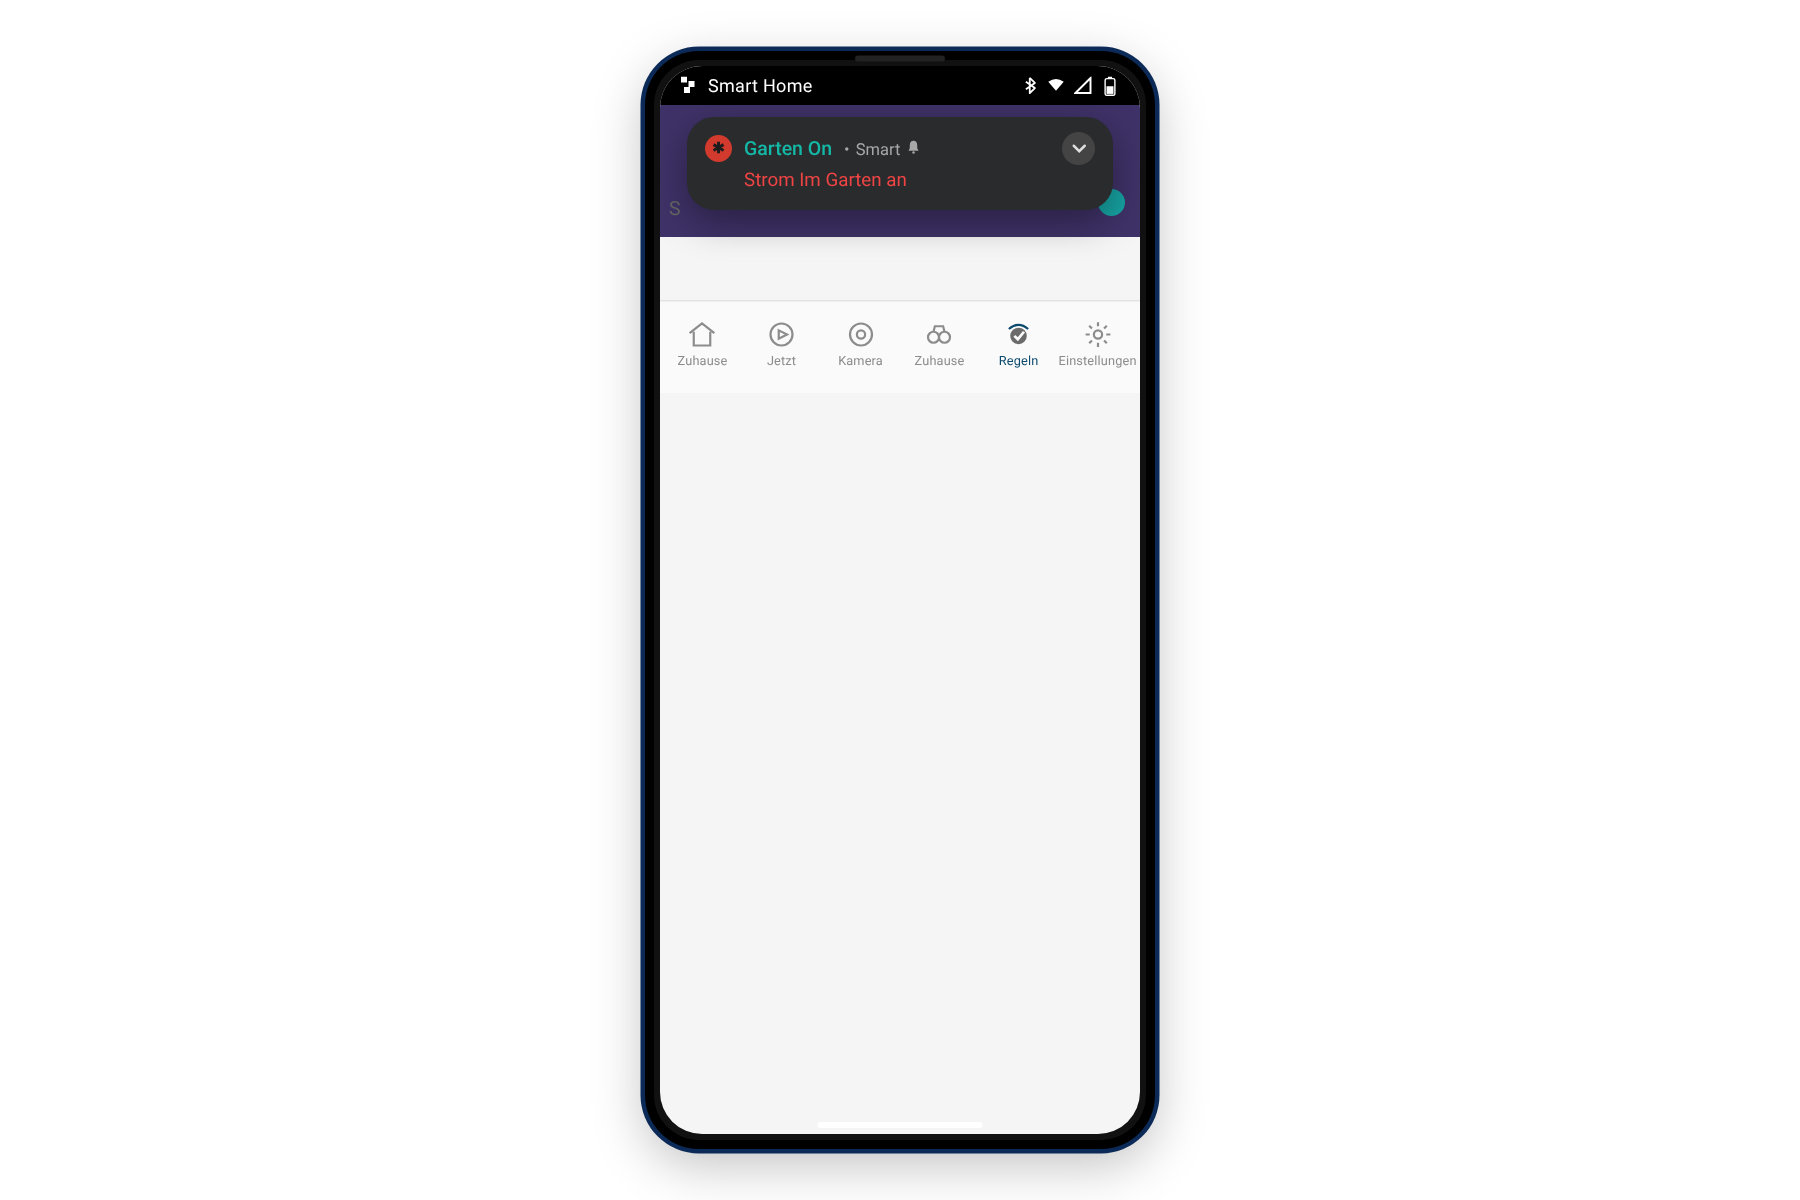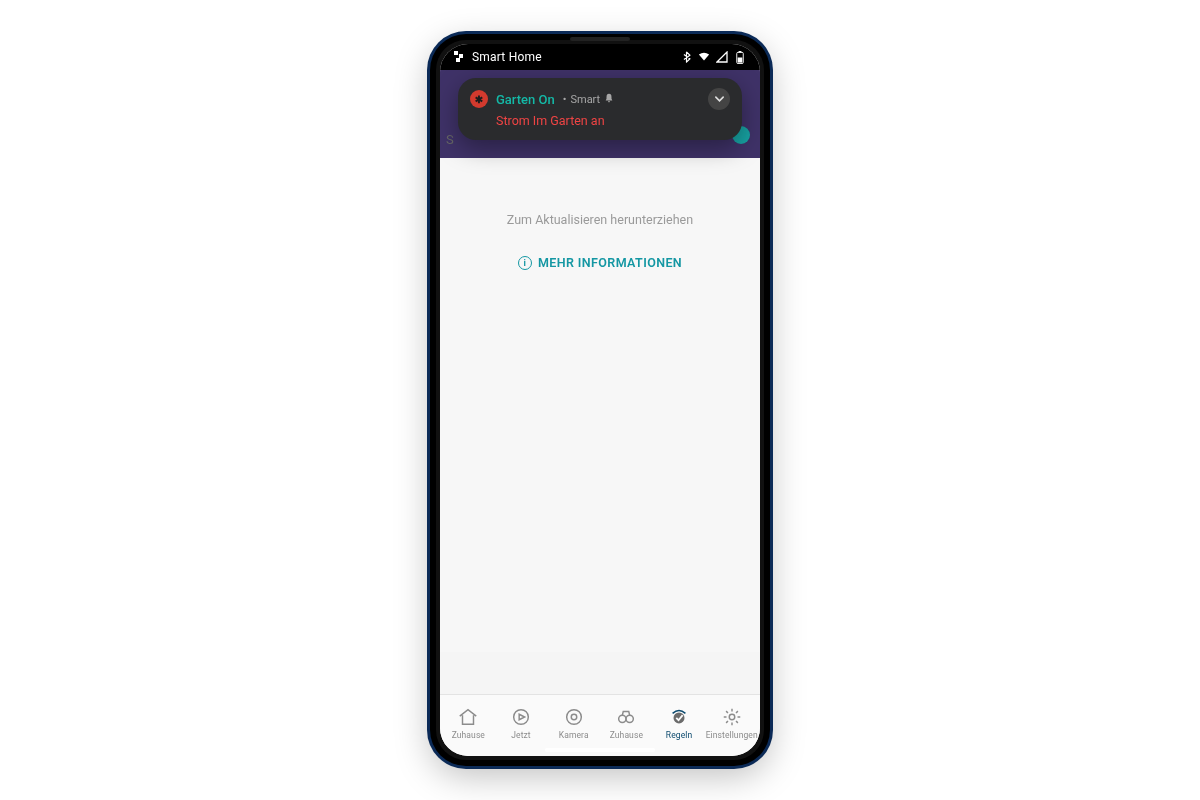--- a/index.html
+++ b/index.html
@@ -187,27 +187,20 @@
           <span class="notif-expand">
             <svg viewBox="0 0 12 8" width="11" height="8">
                 <path d="M2 2 L6 6 L10 2" stroke="#ddd" stroke-width="1.8" fill="none" stroke-linecap="round"></path>
               </svg>
 
           </span>
         </div>
         <div class="notif-body">Strom Im Garten an</div>
       </div>
 
-      <div class="content">
-        <div class="pull-hint">Zum Aktualisieren herunterziehen</div>
-        <a class="more-link">
-          <span class="info-ico">i</span>
-          <span>MEHR INFORMATIONEN</span>
-        </a>
-      </div>
 
       <div class="bottomnav">
         <div class="tab">
           <span class="ico">
             <svg viewBox="0 0 24 24" width="22" height="22">
                 <path d="M3 11 L12 4 L21 11 M6 10 V20 H18 V10"></path>
               </svg>
           </span>
           <span class="lbl">Zuhause</span>
         </div>

